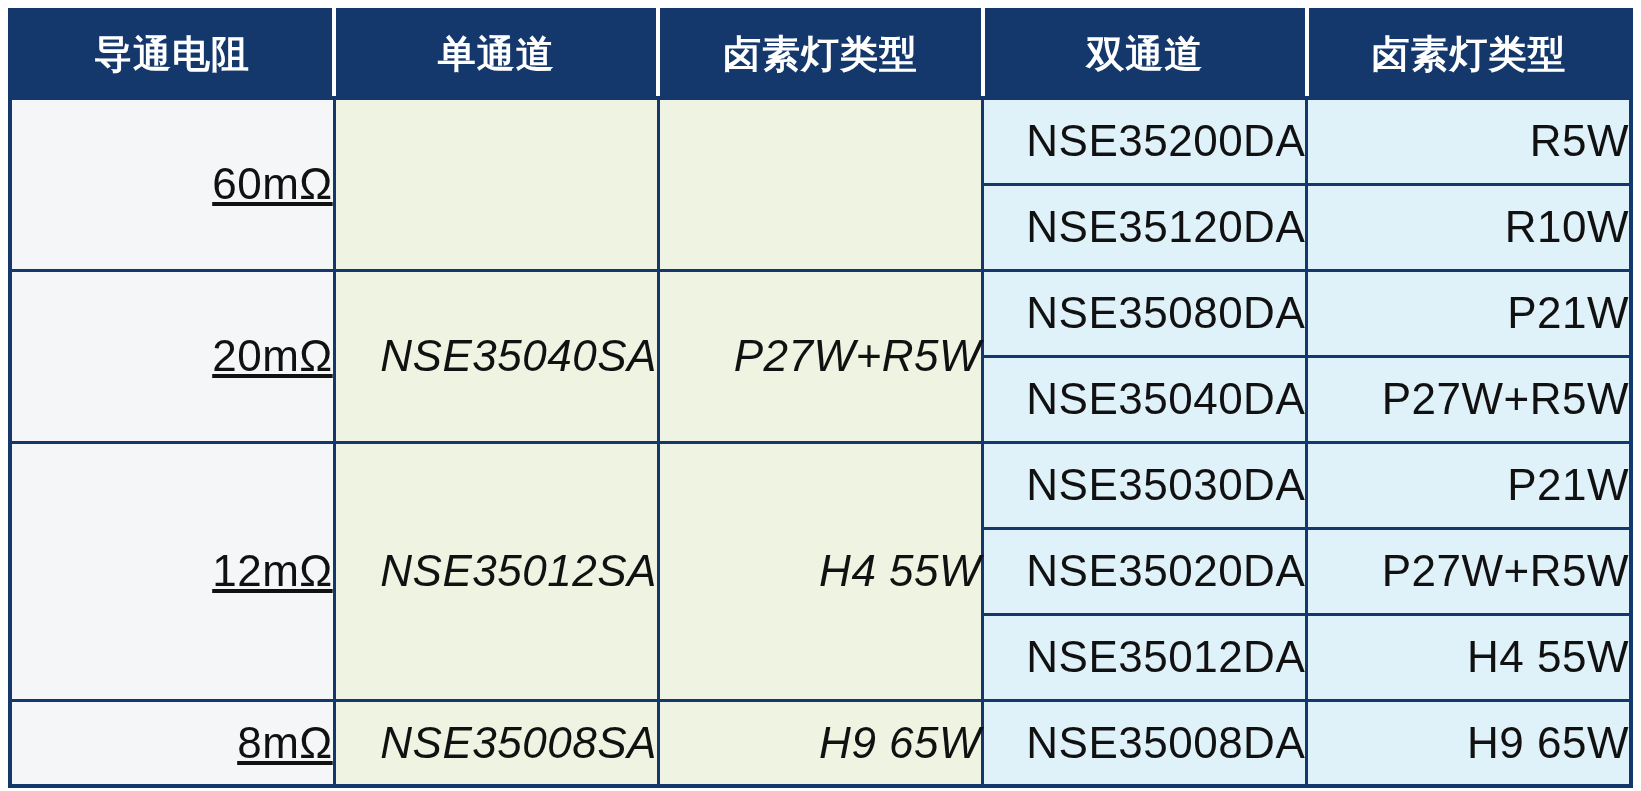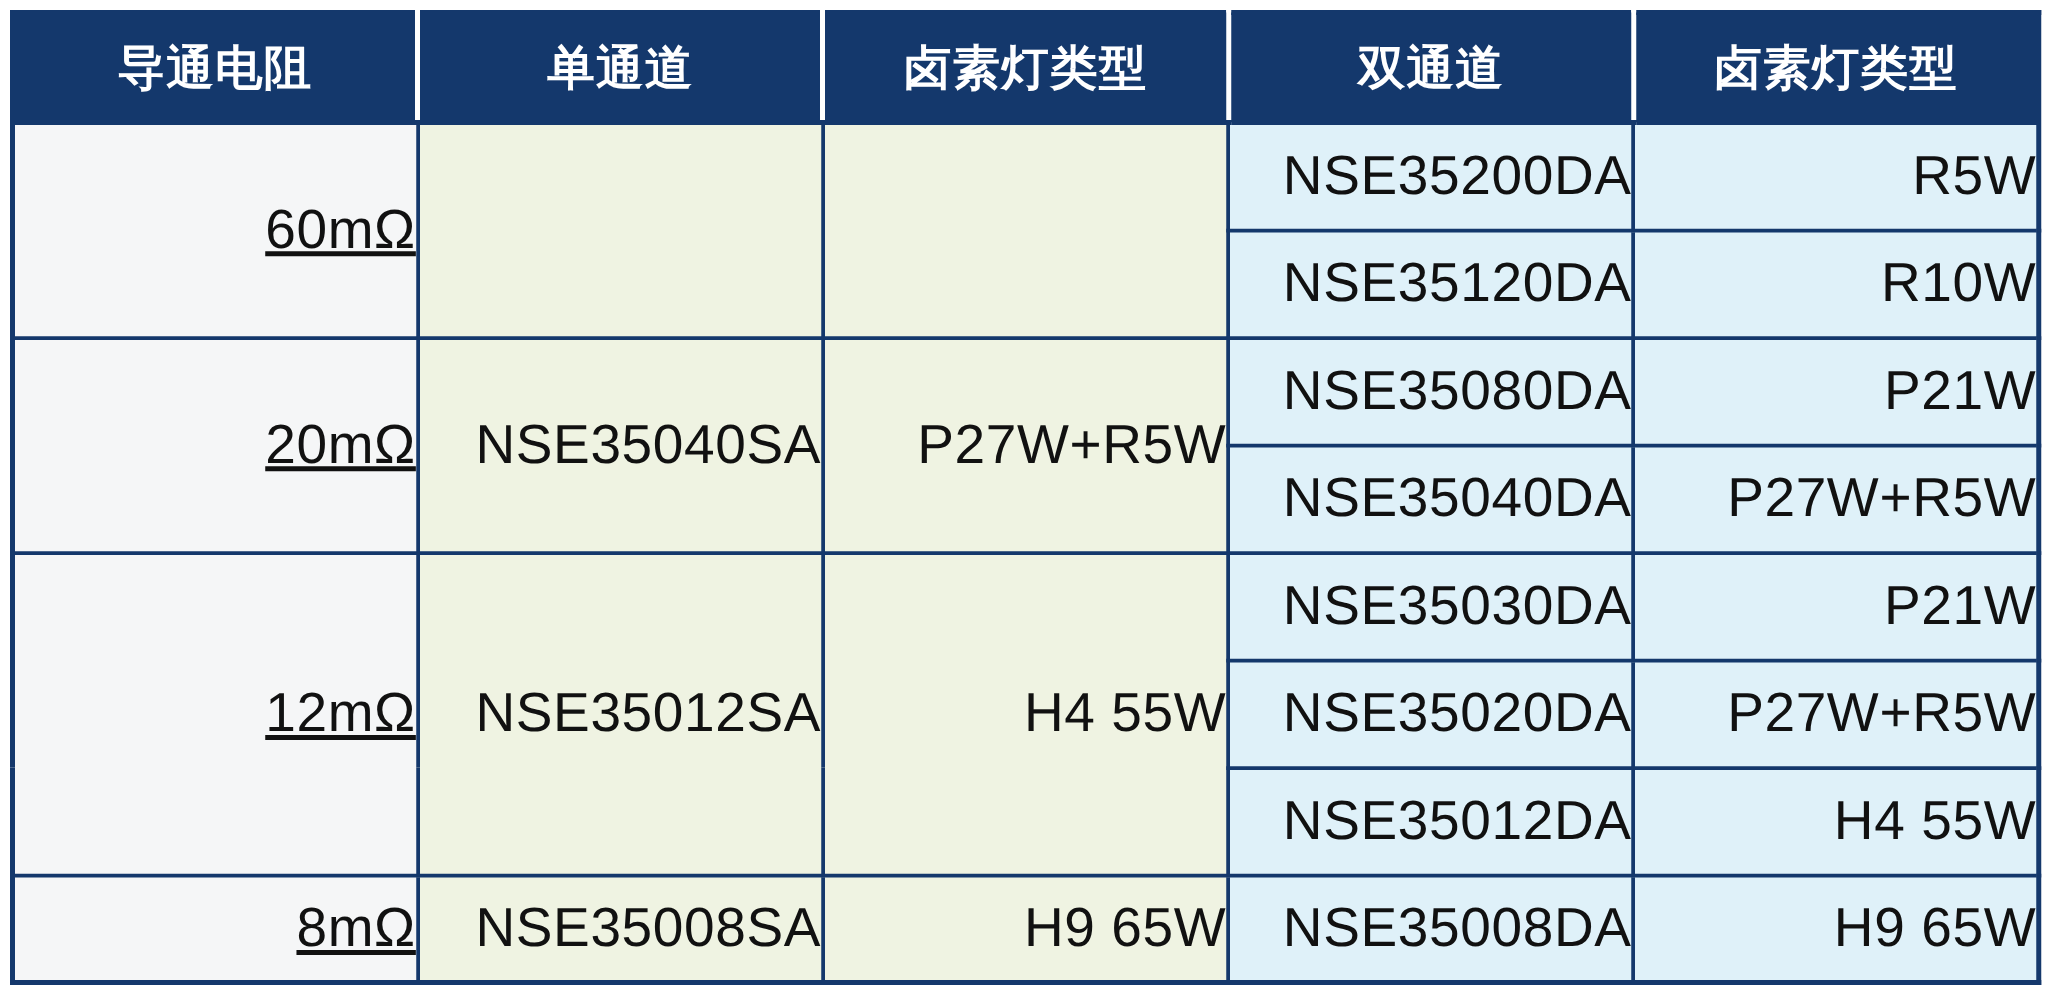--- a/index.html
+++ b/index.html
@@ -55,21 +55,21 @@
   td{
     border:3px solid var(--border);
     font-size:44px;
     color:var(--body-text);
     text-align:right;
     vertical-align:middle;
     padding:0;
     letter-spacing:0.5px;
   }
   td.res{background:var(--resistance-col-bg);text-decoration:underline;}
-  td.single{background:var(--single-col-bg);}
+  td.single{background:var(--single-col-bg);font-style:italic;}
   td.dual{background:var(--dual-col-bg);}
 </style>
 </head>
 <body>
 
 <div class="table-wrap">
   <table class="selection-table">
     <colgroup>
       <col>
         <col>

